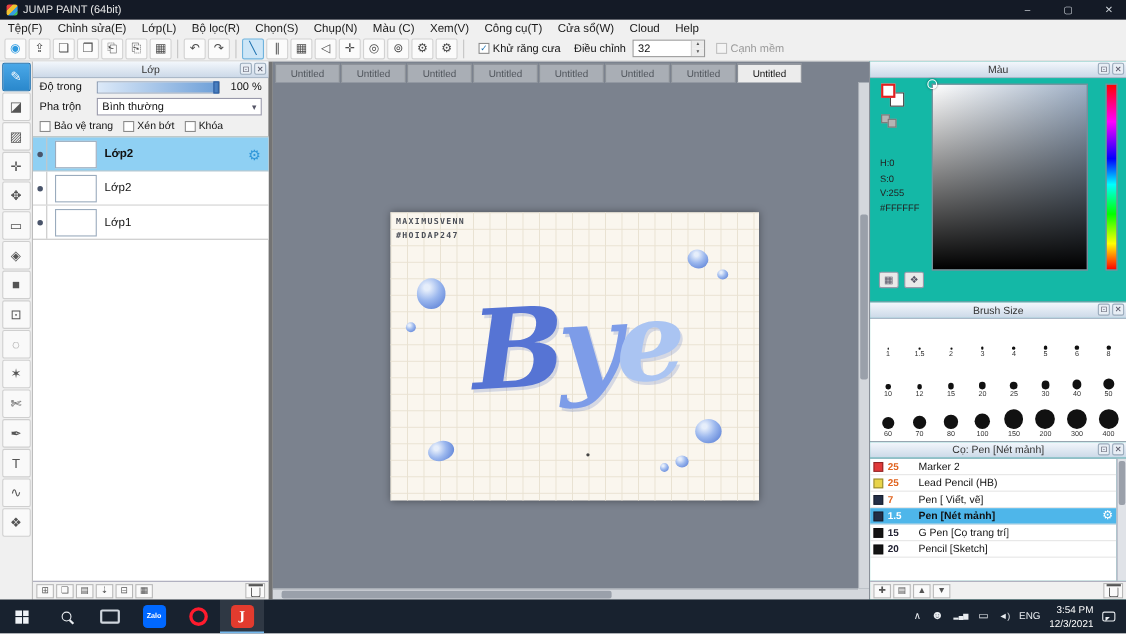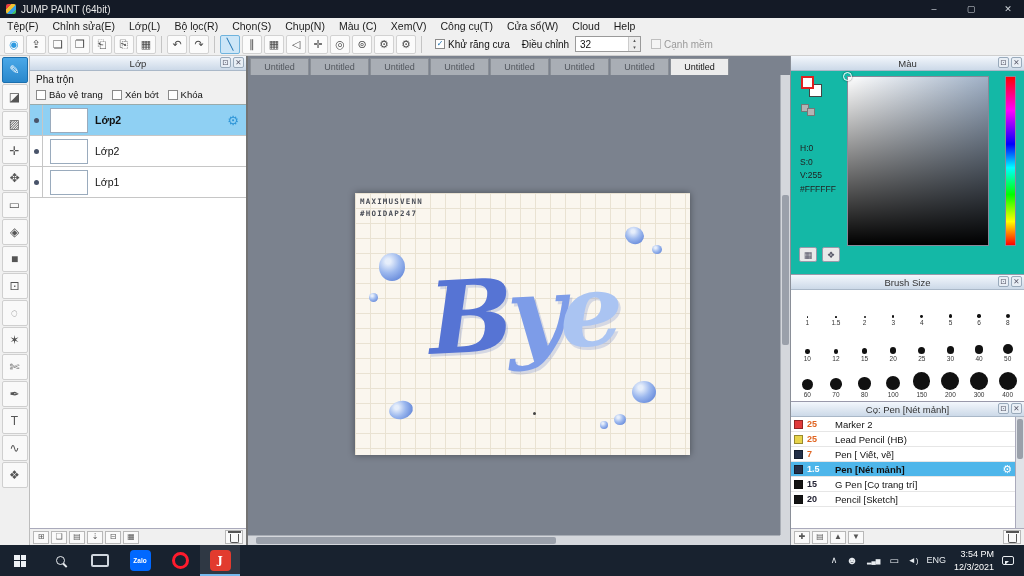--- a/index.html
+++ b/index.html
@@ -30,21 +30,21 @@
   .tb-select{width:66px;height:16px;background:#fff;border:1px solid #9a9a9a;display:flex;align-items:center;font-size:10px;padding-left:4px;margin-left:4px}
   .spin{margin-left:auto;display:flex;flex-direction:column;width:12px;border-left:1px solid #ccc;height:100%}
   .spin span{flex:1;display:flex;align-items:center;justify-content:center;font-size:5px;color:#555;background:#ececec;line-height:1}
 
   
   .toolstrip{position:absolute;left:0;top:56px;width:30px;height:489px;background:#f0f0f0;border-right:1px solid #bdbdbd;display:flex;flex-direction:column;align-items:center;padding-top:1px;gap:1px}
   .tool{width:26px;height:26px;background:#f9f9f9;border:1px solid #cfcfcf;border-radius:2px;display:flex;align-items:center;justify-content:center;font-size:12px;color:#555;flex:none}
   .tool.selected{background:linear-gradient(#4aa8e8,#2a88cc);color:#fff;border-color:#1b6fae}
 
   
-  .layer-panel{position:absolute;left:30px;top:56px;width:218px;height:489px;background:#f0f0f0;border-right:2px solid #737373;display:flex;flex-direction:column}
+  .layer-panel{position:absolute;left:30px;top:56px;width:218px;height:489px;background:#f0f0f0;border-right:4px solid #737373;display:flex;flex-direction:column}
   .panel-header{height:15px;background:linear-gradient(#f3f7fc,#ccd9e8);border-bottom:1px solid #aab8c8;display:flex;align-items:center;justify-content:center;font-size:9.5px;color:#333;position:relative;flex:none}
   .ph-ctrls{position:absolute;right:2px;top:1px;display:flex;gap:2px}
   .ph-btn{width:11px;height:11px;font-size:7.5px;display:flex;align-items:center;justify-content:center;color:#556;border:1px solid #9ab;background:#e8eef5;border-radius:2px;line-height:1}
   .lp-row{display:flex;align-items:center;padding:3px 6px 1px;gap:4px;font-size:10px;flex:none}
   .lp-lab{width:48px;flex:none}
   .slider{flex:1;height:11px;border:1px solid #8a9ab0;background:#fff;position:relative}
   .slider .fill{position:absolute;top:0;bottom:0;left:0;width:100%;background:linear-gradient(90deg,#dce9f8,#6d9fd8)}
   .slider .knob{position:absolute;right:0;top:-1px;width:5px;height:11px;background:#4a7fc0;border:1px solid #2f5f9f}
   .lp-val{width:34px;text-align:right;flex:none;font-size:10px}
   .lp-select{flex:1;height:16px;background:#fff;border:1px solid #99a;display:flex;align-items:center;padding:0 4px;font-size:10px}
@@ -219,21 +219,33 @@
 
 <div class="layer-panel">
   <div class="panel-header">
     <span>Lớp</span>
     <span class="ph-ctrls">
       <span class="ph-btn">⊡</span>
       <span class="ph-btn">✕</span>
     </span>
   </div>
   <div class="lp-row">
+    <span class="lp-lab">Độ trong</span>
+    <span class="slider">
+        <span class="fill"></span>
+        <span class="knob"></span>
+      </span>
+    <span class="lp-val">100 %</span>
+  </div>
+  <div class="lp-row">
     <span class="lp-lab">Pha trộn</span>
+    <span class="lp-select">
+      <span>Bình thường</span>
+      <span class="dd">▾</span>
+    </span>
   </div>
   <div class="lp-opts">
 
       <span class="opt">
         <span class="checkbox"></span>
         <span>Bảo vệ trang</span>
       </span>
 
       <span class="opt">
         <span class="checkbox"></span>

